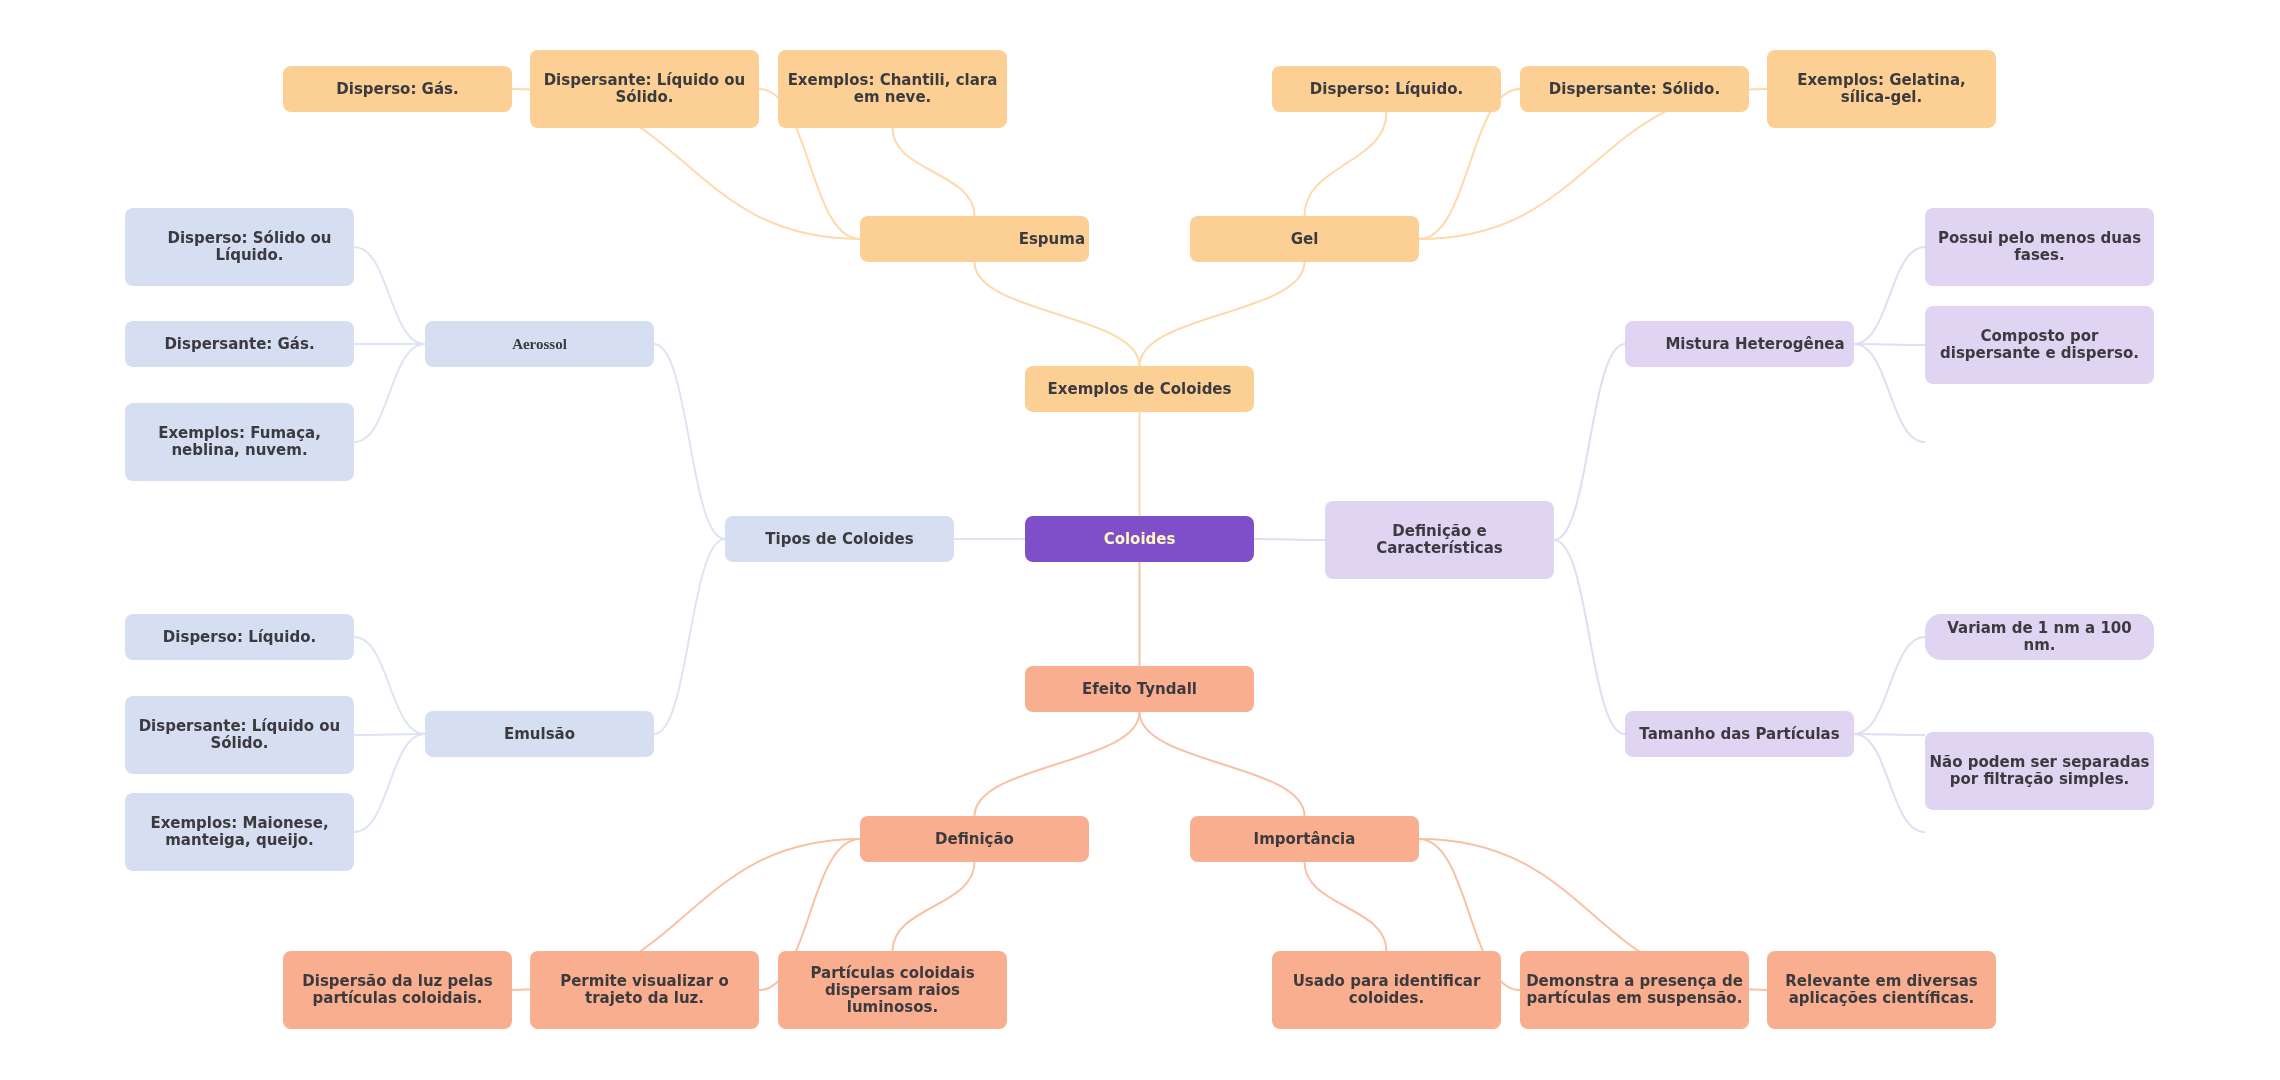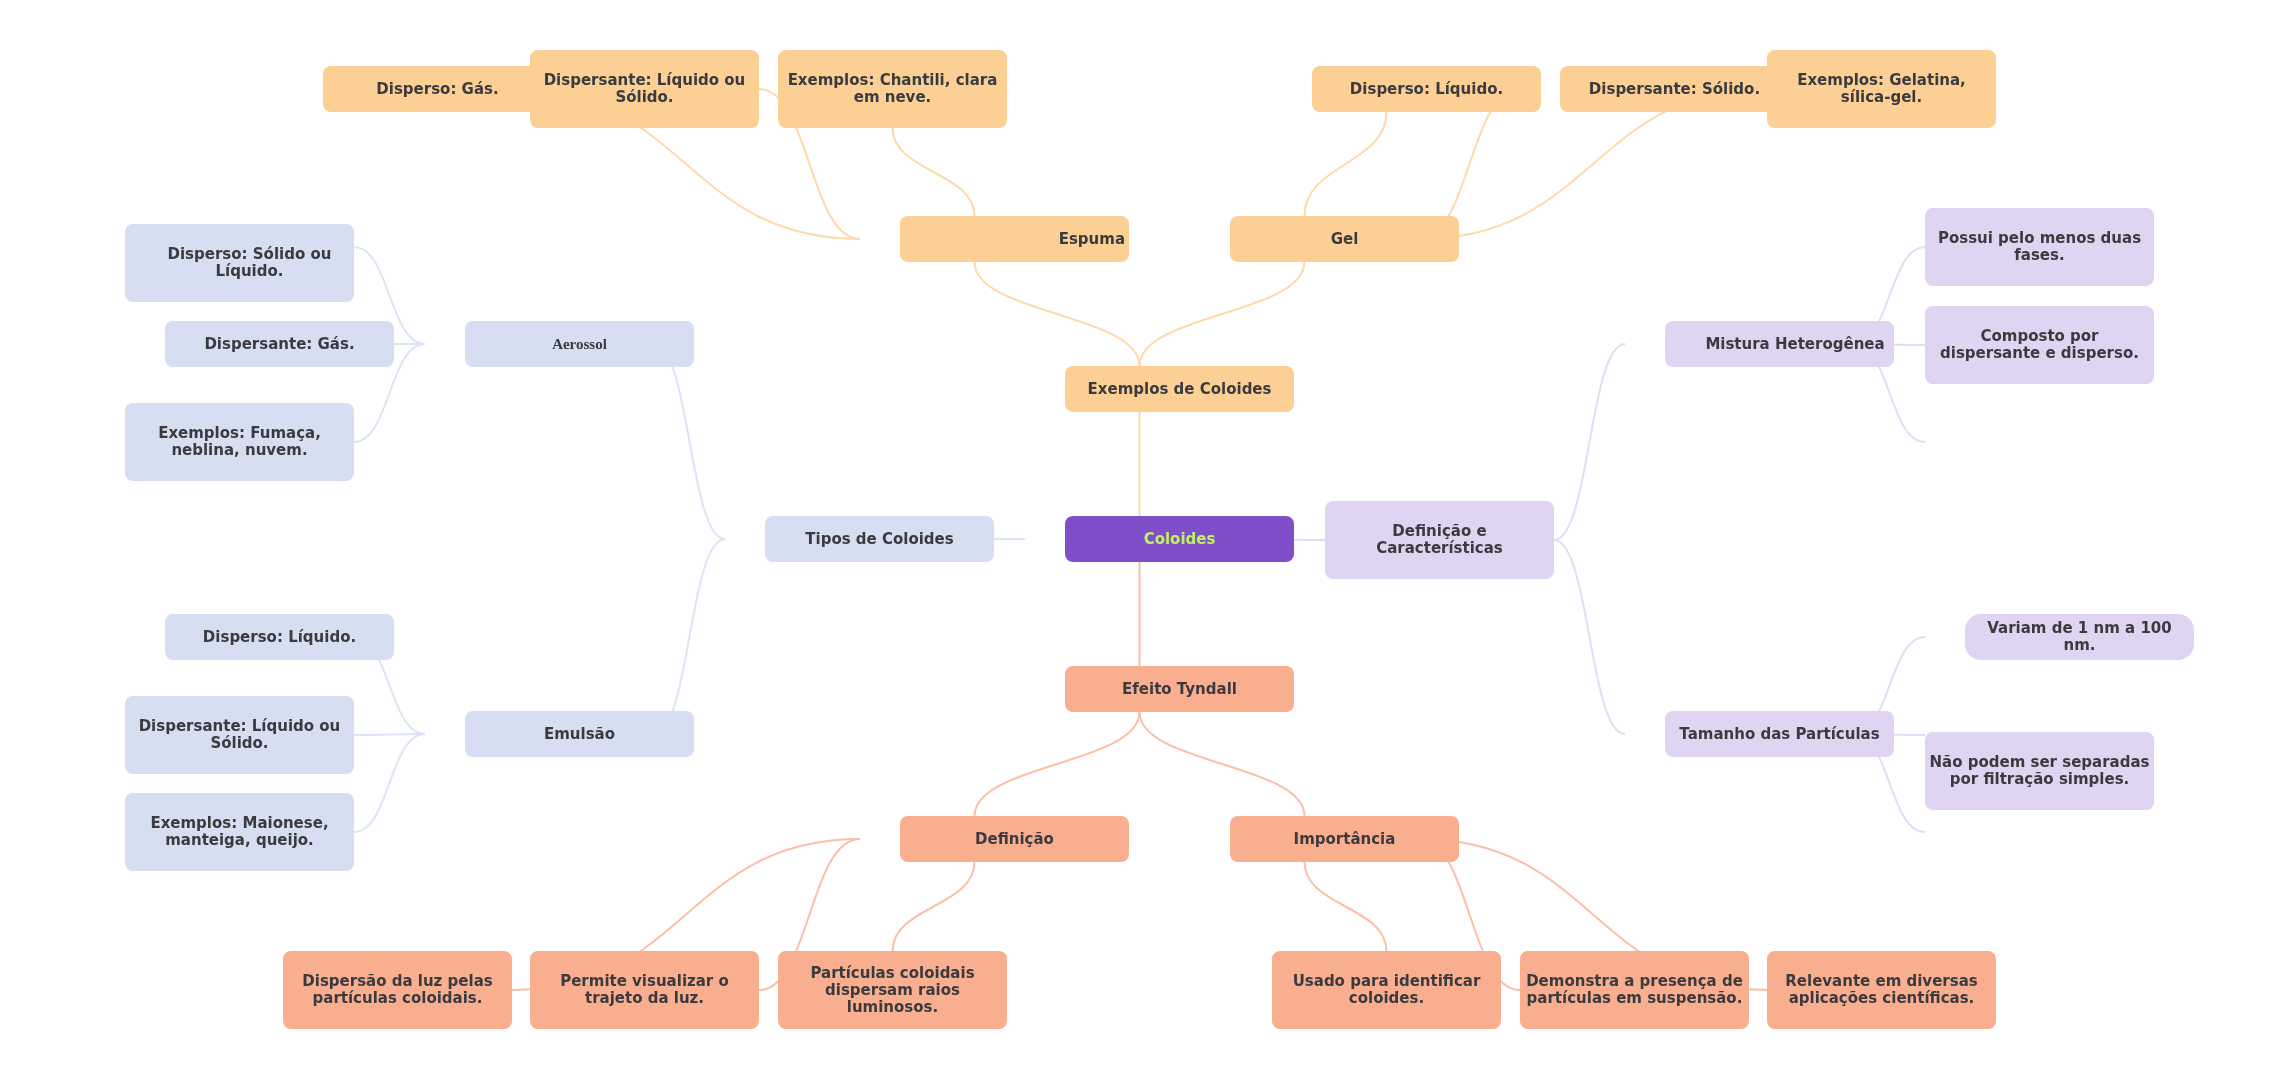--- a/index.html
+++ b/index.html
@@ -5,45 +5,45 @@
   html, body { margin:0; padding:0; background:#ffffff; }
   body { width:2280px; height:1080px; position:relative; overflow:hidden;
          font-family:"DejaVu Sans", sans-serif; }
   #canvas { position:absolute; left:0; top:0; width:2280px; height:1080px; }
   #edges { position:absolute; left:0; top:0; width:2280px; height:1080px; pointer-events:none; }
   .node { position:absolute; width:229px; box-sizing:border-box; border-radius:8px;
           display:flex; align-items:center; justify-content:center; text-align:center;
           font-weight:bold; font-size:15px; line-height:17px; color:#3b3b3f; padding:0 4px;
           cursor:pointer; }
   .node span { display:block; }
-  .sm { height:46px;margin-left:40px; }
+  .sm { height:46px; }
   .lg { height:78px; align-items:flex-start; padding-top:22px; }
   .lg.mid { align-items:center; padding-top:0; }
-  .root { background:#7f4fc9; color:#bef264; }
+  .root { background:#7f4fc9; color:#fef9c3; }
   .orange { background:#fcd095; }
   .blue { background:#d6def2; }
   .purple { background:#dfd4f1; }
   .salmon { background:#f8ae8f; }
 
   
   #n-root { left:1025px; top:516px; }
   #n-exemplos { left:1025px; top:366px; }
   #n-espuma { left:860px; top:216px;justify-content:flex-end; }
   #n-gel { left:1190px; top:216px; }
   #n-esp-1 { left:283px; top:66px; }
   #n-esp-2 { left:530px; top:50px; }
   #n-esp-3 { left:778px; top:50px; }
   #n-gel-1 { left:1272px; top:66px; }
   #n-gel-2 { left:1520px; top:66px; }
   #n-gel-3 { left:1767px; top:50px; }
 
   #n-tipos { left:725px; top:516px; }
   #n-aerossol { left:425px; top:321px;font-family:Liberation Serif, serif; }
   #n-emulsao { left:425px; top:711px; }
-  #n-aer-1 { left:125px; top:224px;padding-left:24px; }
+  #n-aer-1 { left:125px; top:208px;padding-left:24px; }
   #n-aer-2 { left:125px; top:321px; }
   #n-aer-3 { left:125px; top:403px; }
   #n-emu-1 { left:125px; top:614px; }
   #n-emu-2 { left:125px; top:696px; }
   #n-emu-3 { left:125px; top:793px; }
 
   #n-def { left:1325px; top:501px; }
   #n-mistura { left:1625px; top:321px;padding-left:35px; }
   #n-tamanho { left:1625px; top:711px; }
   #n-mis-1 { left:1925px; top:208px; }

